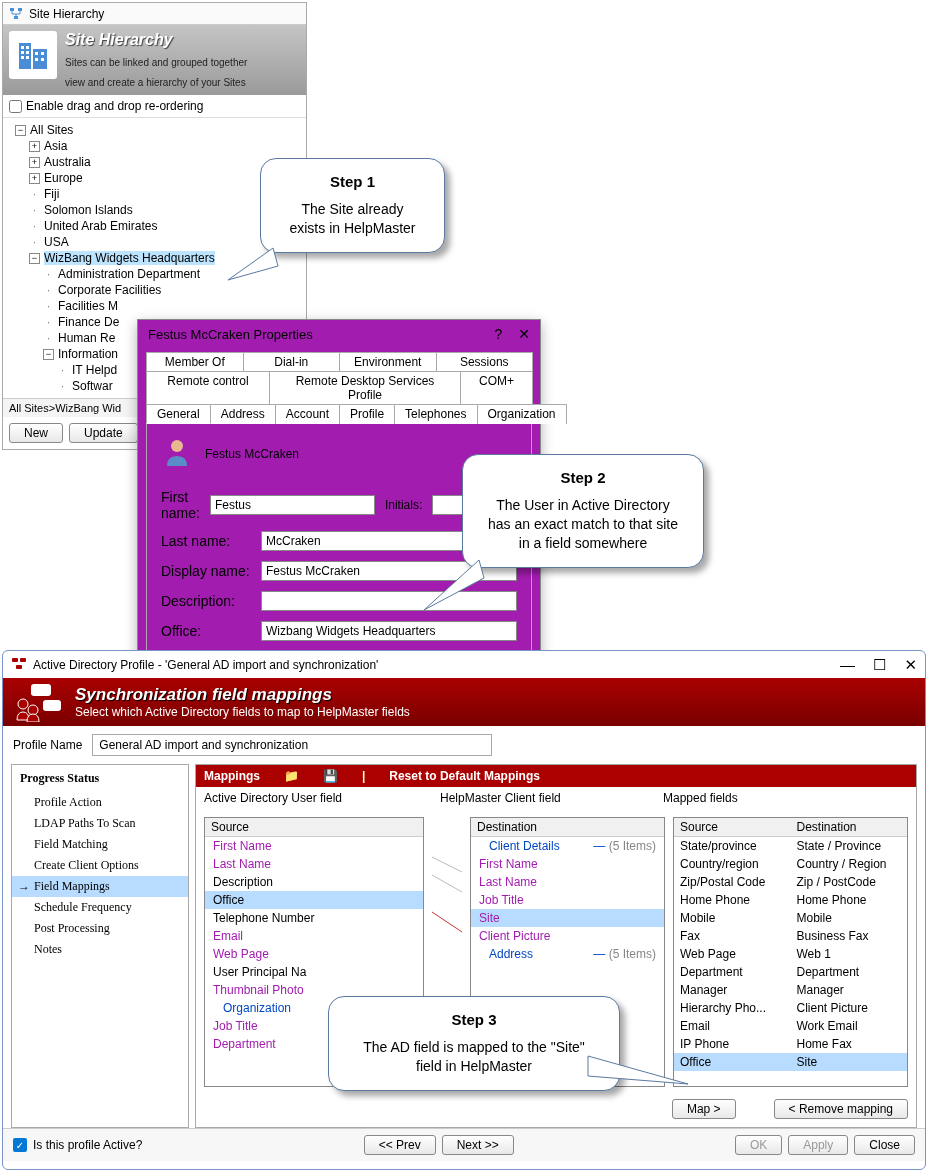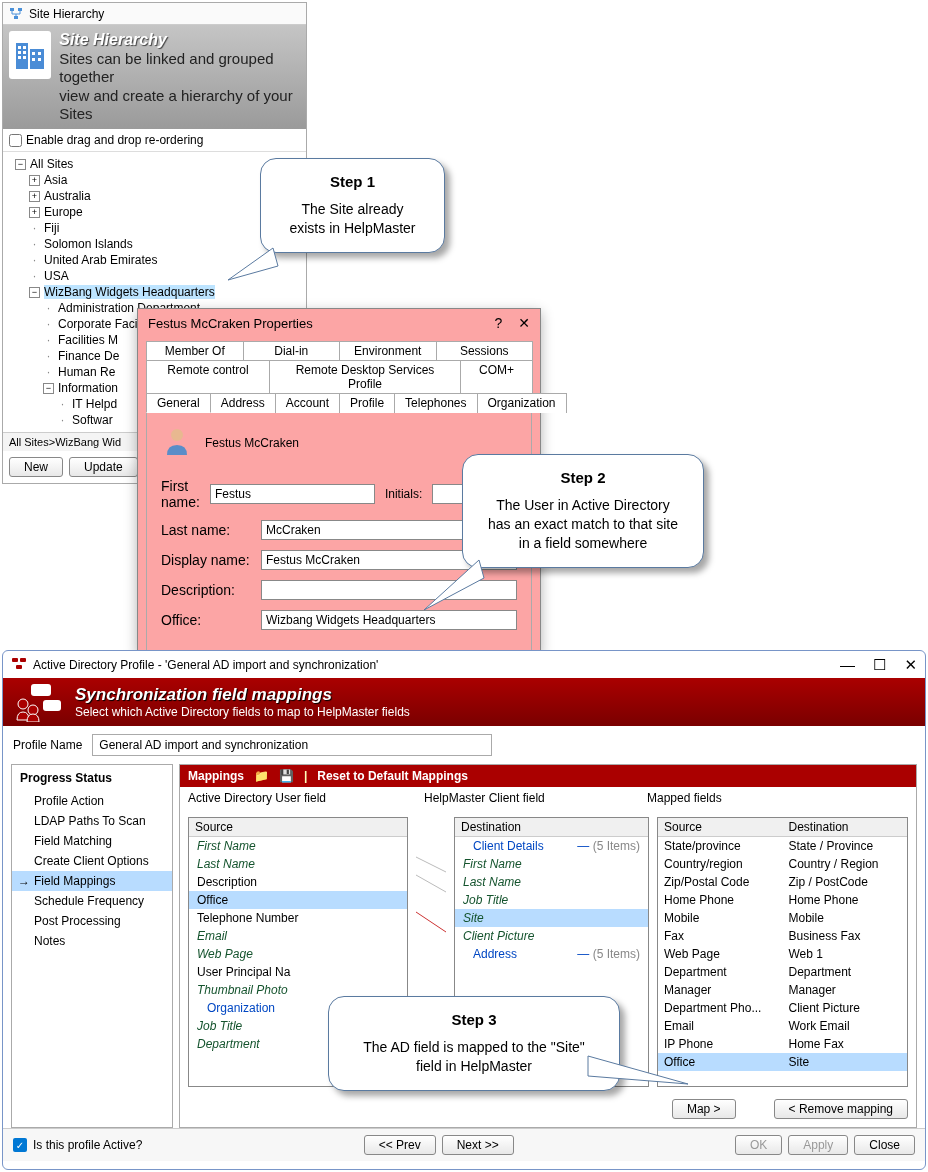--- a/index.html
+++ b/index.html
@@ -6,36 +6,36 @@
 body { font-family: "Segoe UI", Tahoma, sans-serif; font-size: 12px; background: #fff; width: 928px; height: 1172px; position: relative; color: #000; }
 
 
 .win-sh { position: absolute; left: 2px; top: 2px; width: 305px; border: 1px solid #aaa; background: #fff; }
 .win-sh .titlebar { height: 22px; display: flex; align-items: center; padding: 0 6px; background: #fafafa; border-bottom: 1px solid #ccc; gap: 6px; }
 .icon-hier { width: 14px; height: 14px; display: inline-block; }
 .win-sh .header { background: linear-gradient(#c5c5c5,#9a9a9a); display: flex; padding: 6px; gap: 8px; }
 .header-icon { width: 48px; height: 48px; background: #fff; border-radius: 3px; display: flex; align-items: center; justify-content: center; }
 .header-icon svg { width: 36px; height: 36px; }
 .header-text h2 { font-size: 16px; font-weight: bold; color: #fff; text-shadow: 1px 1px 1px #444; font-style: italic; }
-.header-text p { font-size: 15px; color: #222; margin-top: 1px; line-height: 1.2; }
+.header-text p { font-size: 10px; color: #222; margin-top: 8px; line-height: 1.2; }
 .checkbox-row { padding: 4px 6px; display: flex; align-items: center; gap: 4px; border-bottom: 1px solid #ddd; }
 .tree { padding: 4px 6px 4px 12px; font-size: 12px; }
 .tree .node { padding: 1px 0; }
 .tree .expander { display: inline-block; width: 11px; height: 11px; border: 1px solid #888; background: #fff; text-align: center; line-height: 9px; font-size: 9px; margin-right: 4px; vertical-align: middle; cursor: pointer; }
 .tree .dash { display: inline-block; width: 11px; text-align: center; margin-right: 4px; color: #888; }
 .tree .lvl1 { padding-left: 14px; }
 .tree .lvl2 { padding-left: 28px; }
 .tree .lvl3 { padding-left: 42px; }
 .tree .selected { background: #bde4ff; }
 .breadcrumb { border-top: 1px solid #ccc; padding: 3px 6px; background: #f4f4f4; font-size: 11px; }
 .btn-row { display: flex; gap: 6px; padding: 6px; }
 .btn { border: 1px solid #888; background: linear-gradient(#fff,#e8e8e8); padding: 2px 14px; border-radius: 3px; font-size: 12px; cursor: pointer; }
 
 
-.win-ad { position: absolute; left: 137px; top: 308px; width: 404px; border: 1px solid #888; background: #fca5a5; box-shadow: 0 4px 12px rgba(0,0,0,0.3); }
+.win-ad { position: absolute; left: 137px; top: 319px; width: 404px; border: 1px solid #888; background: #a21caf; box-shadow: 0 4px 12px rgba(0,0,0,0.3); }
 .win-ad .titlebar2 { display: flex; justify-content: space-between; align-items: center; padding: 6px 10px; font-size: 13px; }
 .win-ad .titlebar2 .ctrls { display: flex; gap: 16px; font-size: 14px; }
 .tabs { padding: 4px 8px 0 8px; }
 .tab-row { display: flex; border-bottom: 0; }
 .tab { border: 1px solid #aaa; border-bottom: none; padding: 2px 10px; font-size: 12px; background: #fff; margin-right: -1px; flex: 1; text-align: center; cursor: pointer; }
 .tab.active { border-bottom: 1px solid #fff; position: relative; z-index: 1; }
 .tab-body { border: 1px solid #aaa; padding: 12px 14px; margin-top: -1px; }
 .user-row { display: flex; align-items: center; gap: 12px; margin-bottom: 18px; }
 .user-row svg { width: 32px; height: 32px; }
 .form-row { display: flex; align-items: center; margin-bottom: 10px; gap: 10px; }
@@ -54,37 +54,37 @@
 .win-sync { position: absolute; left: 2px; top: 650px; width: 924px; height: 520px; border: 1px solid #7895c8; background: #fff; border-radius: 6px; overflow: hidden; }
 .win-sync .titlebar3 { display: flex; justify-content: space-between; align-items: center; padding: 4px 8px; font-size: 12px; }
 .titlebar3 .right { display: flex; gap: 18px; font-size: 15px; }
 .sync-header { background: linear-gradient(#a00,#7a0000); color: #fff; display: flex; padding: 4px 10px; align-items: center; gap: 12px; }
 .sync-header-icon { width: 50px; height: 40px; }
 .sync-header-text h2 { font-size: 17px; font-weight: bold; font-style: italic; text-shadow: 1px 1px 1px #000; }
 .sync-header-text p { font-size: 12px; }
 .profile-name { display: flex; align-items: center; gap: 10px; padding: 8px 10px; }
 .profile-name input { border: 1px solid #aaa; padding: 3px 6px; width: 400px; font-size: 12px; }
 .sync-body { display: flex; padding: 0 8px; gap: 6px; }
-.sidebar { width: 162px; border: 1px solid #aaa; padding: 4px 0; }
+.sidebar { width: 178px; border: 1px solid #aaa; padding: 4px 0; font-family: Liberation Serif, serif; }
 .sidebar-title { font-weight: bold; padding: 2px 8px 6px 8px; }
 .sidebar-item { padding: 3px 8px 3px 22px; cursor: pointer; position: relative; }
 .sidebar-item.active { background: #b8dcff; }
 .sidebar-item.active::before { content: "→"; position: absolute; left: 6px; color: #000; }
 .main-pane { flex: 1; border: 1px solid #aaa; display: flex; flex-direction: column; }
-.mappings-bar { background: #a00; color: #fff; padding: 4px 8px; font-weight: bold; display: flex; align-items: center; gap: 10px; font-size: 12px; }
+.mappings-bar { background: #a00; color: #fff; padding: 4px 8px; font-weight: bold; display: flex; align-items: center; gap: 24px; font-size: 12px; }
 .mappings-bar .sep { color: #ffb; }
 .mappings-bar a { color: #fff; cursor: pointer; font-weight: bold; }
 .col-headers { display: flex; padding: 4px 8px; font-size: 12px; gap: 8px; }
 .col-headers > div:nth-child(1) { width: 228px; }
 .col-headers > div:nth-child(2) { width: 215px; }
 .cols { display: flex; padding: 8px 8px 8px 8px; gap: 8px; flex: 1; position: relative; }
 .listbox { border: 1px solid #888; flex: 0 0 auto; overflow: hidden; font-size: 12px; }
 .listbox .lh { background: #f0f0f0; border-bottom: 1px solid #ccc; padding: 2px 6px; display: flex; }
 .listbox .item { padding: 2px 8px; cursor: pointer; }
-.listbox .item.link { color: #14532d; font-style: italic; }
+.listbox .item.link { color: #a21caf; }
 .listbox .item.selected { background: #b8dcff; }
 .listbox .group { color: #0047c3; padding: 2px 8px 2px 18px; display: flex; justify-content: space-between; }
 .listbox .group .count { color: #888; }
 .mapped-table { border: 1px solid #888; flex: 1; font-size: 12px; }
 .mapped-table .hrow { display: flex; background: #f0f0f0; border-bottom: 1px solid #ccc; }
 .mapped-table .hrow > div, .mapped-table .row > div { flex: 1; padding: 2px 6px; }
 .mapped-table .row { display: flex; }
 .mapped-table .row.sel { background: #b8dcff; }
 .map-btns { display: flex; justify-content: flex-end; gap: 8px; padding: 4px 8px 8px 8px; }
 .footer { border-top: 1px solid #ccc; display: flex; justify-content: space-between; align-items: center; padding: 6px 10px; background: #f7f7f7; }
@@ -385,21 +385,21 @@
             </div>
           <div class="row">
               <div>Department</div>
               <div>Department</div>
             </div>
           <div class="row">
               <div>Manager</div>
               <div>Manager</div>
             </div>
           <div class="row">
-              <div>Department Pho...</div>
+              <div>Hierarchy Pho...</div>
               <div>Client Picture</div>
             </div>
           <div class="row">
               <div>Email</div>
               <div>Work Email</div>
             </div>
           <div class="row">
               <div>IP Phone</div>
               <div>Home Fax</div>
             </div>

